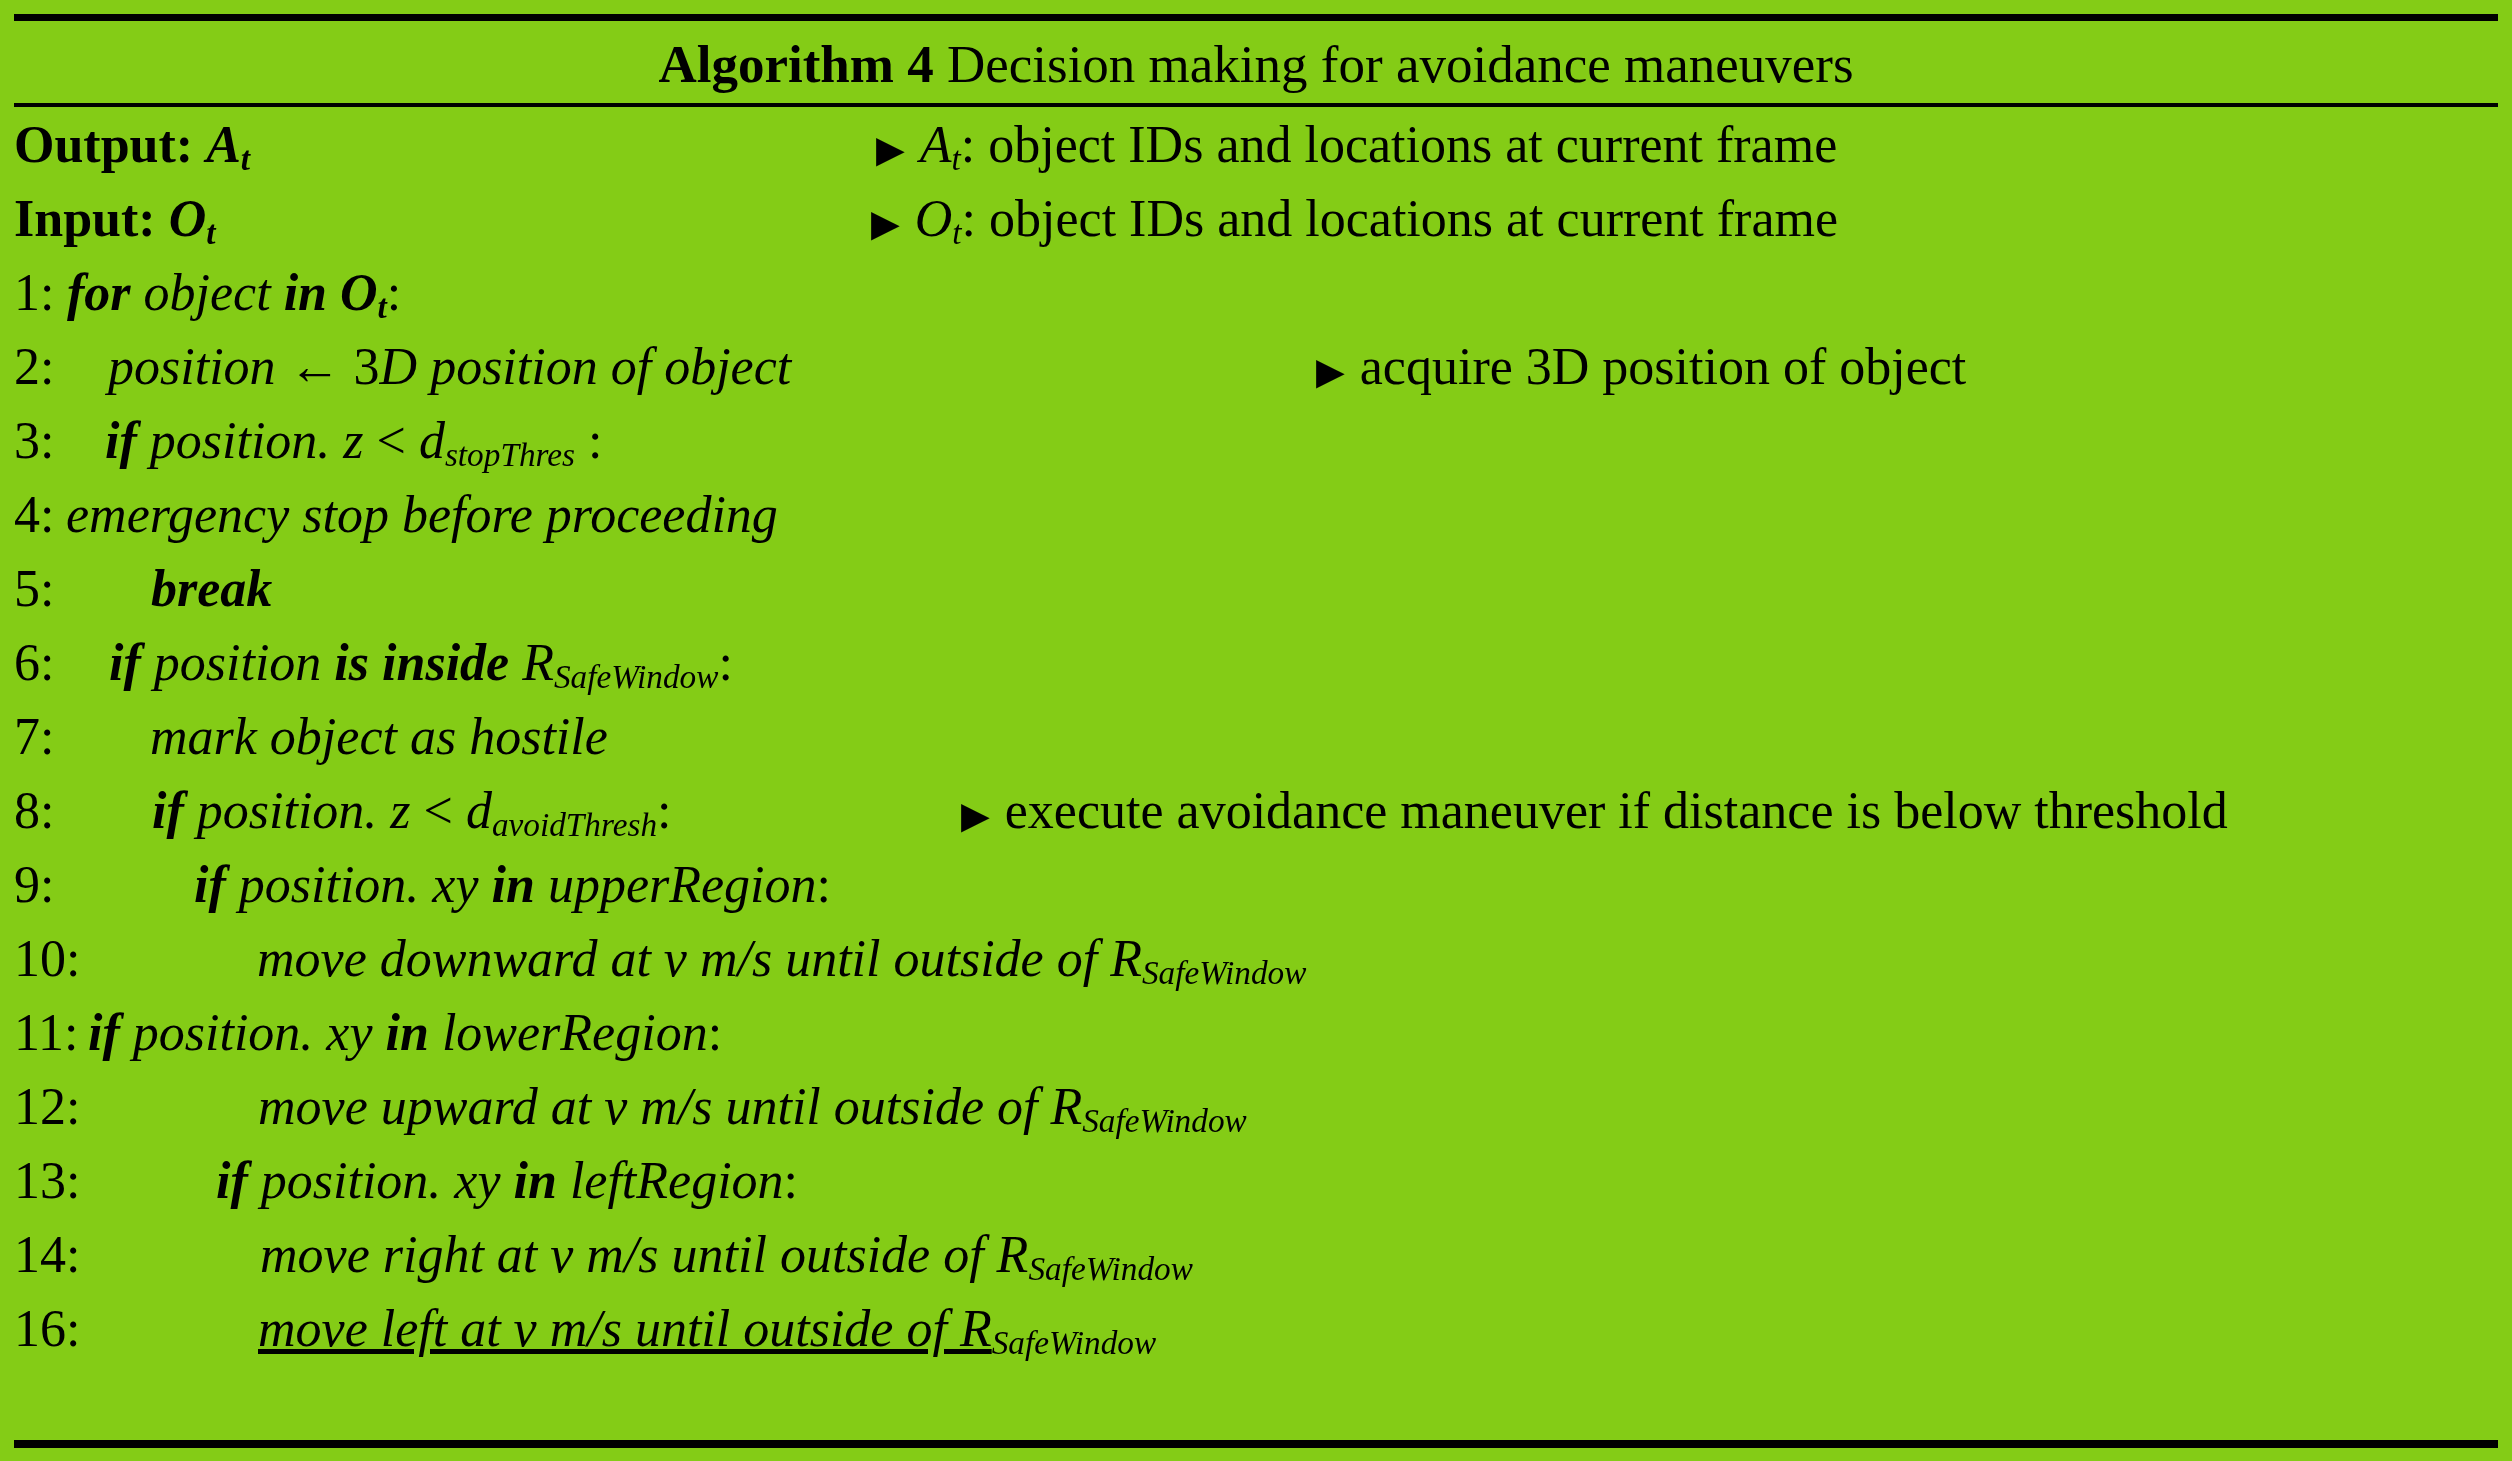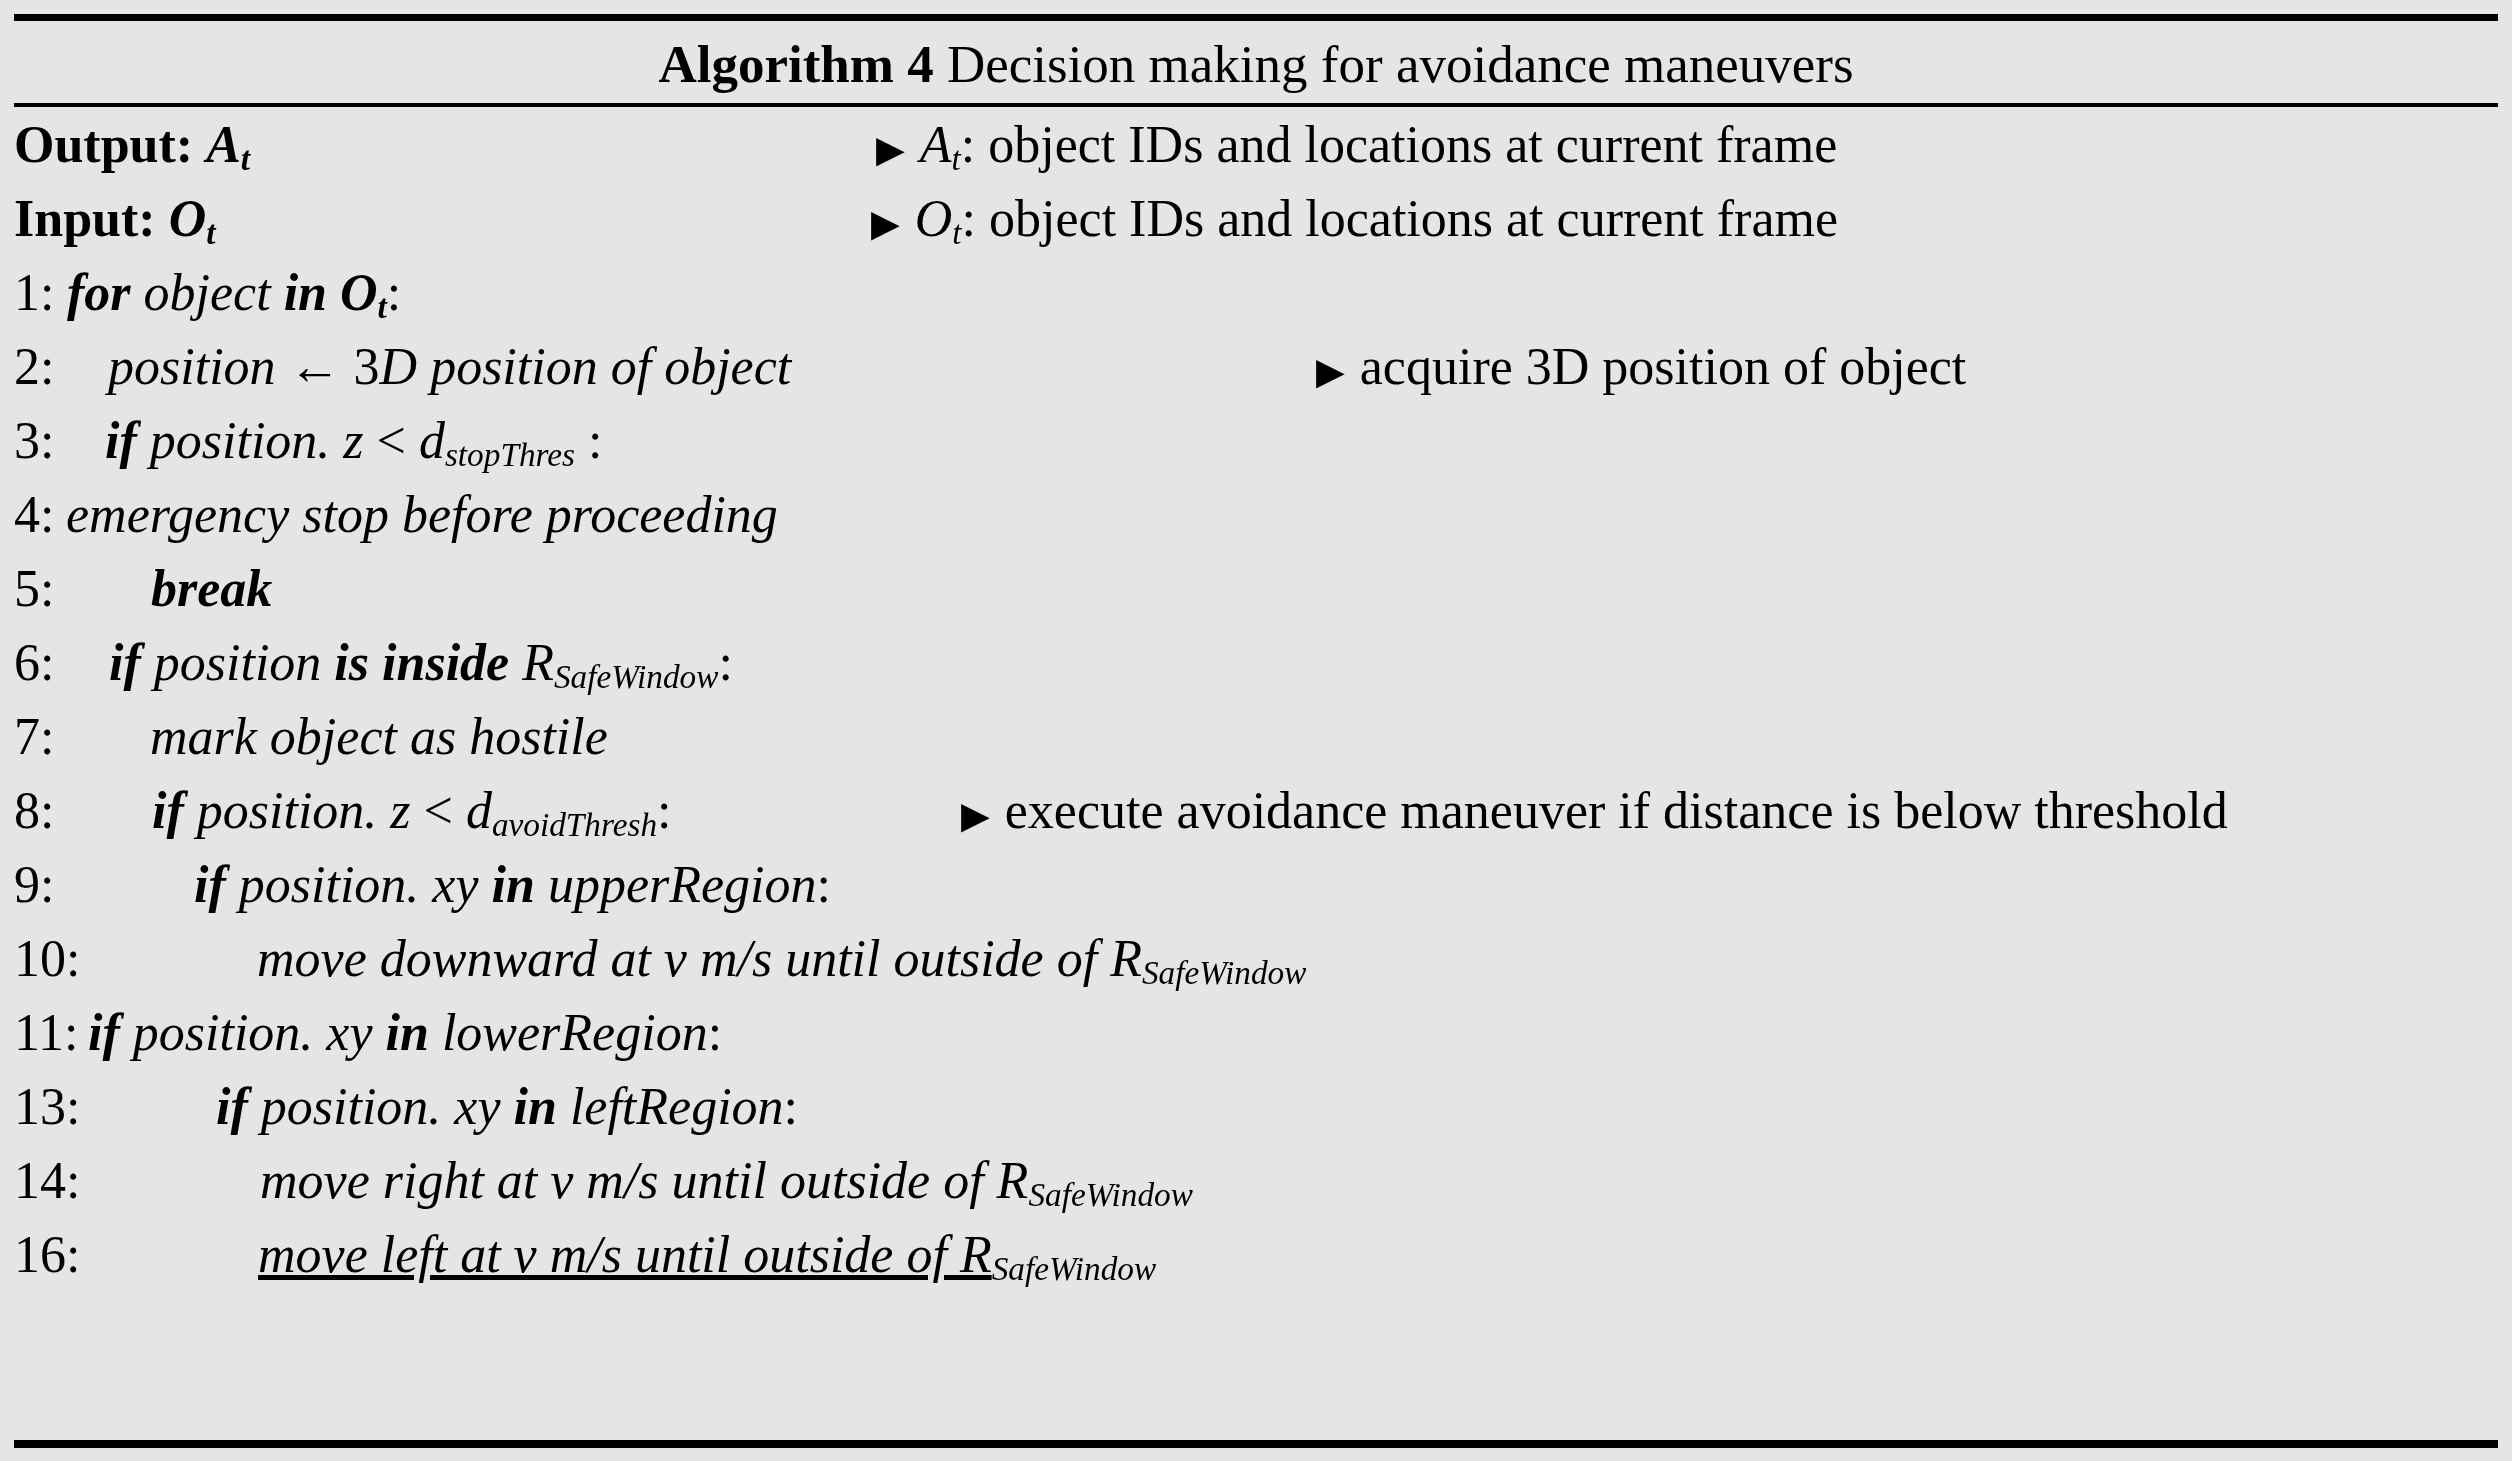--- a/index.html
+++ b/index.html
@@ -4,21 +4,21 @@
 <style>
   html, body {
     margin: 0;
     padding: 0;
     background: #ffffff;
   }
   #page {
     position: relative;
     width: 2512px;
     height: 1462px;
-    background: #e5e5e5;
+    background: #84cc16;
     color: #000000;
     font-family: "Liberation Serif", "DejaVu Serif", serif;
     overflow: hidden;
   }
   .rule {
     position: absolute;
     left: 14px;
     right: 14px;
     background: #000000;
   }
@@ -99,19 +99,20 @@
       <div class="row"><span class="num">2:</span><span class="code" style="margin-left: 108px;"><span class="seg-i">position </span><span class="seg-r">← 3</span><span class="seg-i">D position of object</span></span><span class="comment" style="left: 1316px;"><span class="marker">▶</span><span class="seg-r">acquire 3D position of object</span></span></div>
       <div class="row"><span class="num">3:</span><span class="code" style="margin-left: 105px; text-align: right;"><span class="seg-bi">if </span><span class="seg-i">position. z </span><span class="seg-r">&lt; </span><span class="seg-i">d</span><span class="seg-isub">stopThres</span><span class="seg-r"> :</span></span></div>
       <div class="row"><span class="num">4:</span><span class="code" style="margin-left: 66px;"><span class="seg-i">emergency stop before proceeding</span></span></div>
       <div class="row"><span class="num">5:</span><span class="code" style="margin-left: 151px;"><span class="seg-bi">break</span></span></div>
       <div class="row"><span class="num">6:</span><span class="code" style="margin-left: 109px;"><span class="seg-bi">if </span><span class="seg-i">position </span><span class="seg-bi">is inside </span><span class="seg-i">R</span><span class="seg-isub">SafeWindow</span><span class="seg-r">:</span></span></div>
       <div class="row"><span class="num">7:</span><span class="code" style="margin-left: 150px;"><span class="seg-i">mark object as hostile</span></span></div>
       <div class="row"><span class="num">8:</span><span class="code" style="margin-left: 152px;"><span class="seg-bi">if </span><span class="seg-i">position. z </span><span class="seg-r">&lt; </span><span class="seg-i">d</span><span class="seg-isub">avoidThresh</span><span class="seg-r">:</span></span><span class="comment" style="left: 961px;"><span class="marker">▶</span><span class="seg-r">execute avoidance maneuver if distance is below threshold</span></span></div>
       <div class="row"><span class="num">9:</span><span class="code" style="margin-left: 194px;"><span class="seg-bi">if </span><span class="seg-i">position. xy </span><span class="seg-bi">in</span><span class="seg-i"> upperRegion</span><span class="seg-r">:</span></span></div>
       <div class="row"><span class="num">10:</span><span class="code" style="margin-left: 257px;"><span class="seg-i">move downward at v m/s until outside of R</span><span class="seg-isub">SafeWindow</span></span></div>
       <div class="row"><span class="num">11:</span><span class="code" style="margin-left: 88px;"><span class="seg-bi">if </span><span class="seg-i">position. xy </span><span class="seg-bi">in</span><span class="seg-i"> lowerRegion</span><span class="seg-r">:</span></span></div>
+      <div class="row"><span class="num">12:</span><span class="code" style="margin-left: 258px;"><span class="seg-i">move upward at v m/s until outside of R</span><span class="seg-isub">SafeWindow</span></span></div>
       <div class="row"><span class="num">13:</span><span class="code" style="margin-left: 216px;"><span class="seg-bi">if </span><span class="seg-i">position. xy </span><span class="seg-bi">in</span><span class="seg-i"> leftRegion</span><span class="seg-r">:</span></span></div>
       <div class="row"><span class="num">14:</span><span class="code" style="margin-left: 260px;"><span class="seg-i">move right at v m/s until outside of R</span><span class="seg-isub">SafeWindow</span></span></div>
       <div class="row"><span class="num">16:</span><span class="code" style="margin-left: 258px; text-decoration: underline;"><span class="seg-i">move left at v m/s until outside of R</span><span class="seg-isub">SafeWindow</span></span></div>
     </div>
   <div class="rule" id="rule-bottom"></div>
 </div>
 
 
 </body></html>

